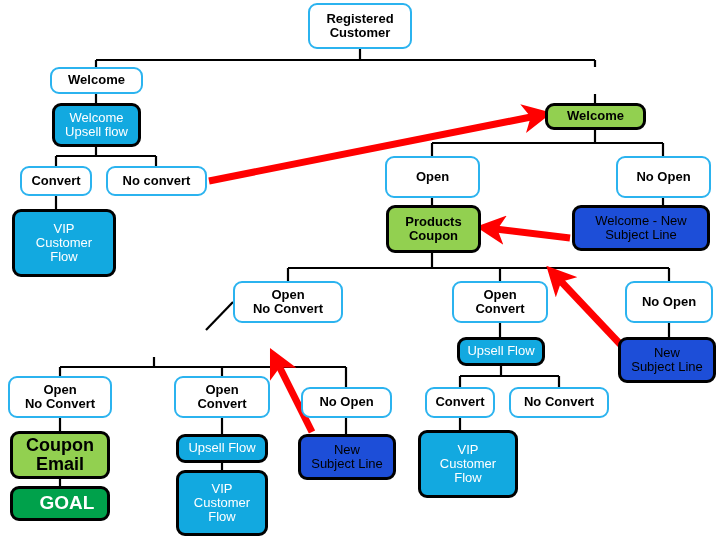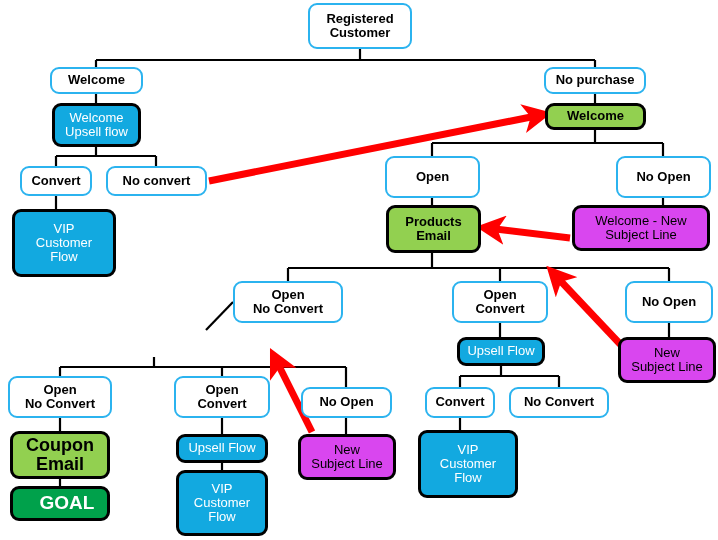--- a/index.html
+++ b/index.html
@@ -16,21 +16,21 @@
         display:flex;align-items:center;justify-content:center;
         text-align:center;border-radius:9px;
         font-weight:bold;line-height:1.08;z-index:5;}
 
   
   .n-white{background:#ffffff;border:2.2px solid #2BB3EF;color:#000000;}
 
   
   .n-blue {background:#12A9E0;border:3px solid #000000;color:#ffffff;font-weight:normal;}
   .n-green{background:#92D050;border:3px solid #000000;color:#000000;}
-  .n-orange{background:#d946ef;border:3px solid #000000;color:#000000;font-weight:normal;}
+  .n-orange{background:#1d4ed8;border:3px solid #000000;color:#000000;font-weight:normal;}
   .n-goal {background:#00A14B;border:3px solid #000000;color:#ffffff;}
 </style>
 </head>
 <body>
 
 <div id="canvas">
 
   <svg id="connectors" viewBox="0 0 718 540" preserveAspectRatio="none">
       <path d="M360,49 L360,60 M96,60 L595,60 M96,60 L96,67 M595,60 L595,67" stroke="#000000" stroke-width="2.2" fill="none"></path>
       <path d="M96,94 L96,103" stroke="#000000" stroke-width="2.2" fill="none"></path>
@@ -67,23 +67,20 @@
       <line x1="312" y1="432" x2="275" y2="358" stroke="#FF0000" stroke-width="7" marker-end="url(#redhead)"></line>
     </svg>
 
 <div class="node n-white" style="left: 308px; top: 3px; width: 104px; height: 46px; font-size: 13px;">
       <span style="white-space: pre-line;">Registered
 Customer</span>
     </div>
     <div class="node n-white" style="left: 50px; top: 67px; width: 93px; height: 27px; font-size: 13px;">
       <span style="white-space: pre-line;">Welcome</span>
     </div>
-    <div class="node n-white" style="left: 544px; top: 67px; width: 102px; height: 27px; font-size: 13px;">
-      <span style="white-space: pre-line;">No purchase</span>
-    </div>
     <div class="node n-blue" style="left: 52px; top: 103px; width: 89px; height: 44px; font-size: 13px;">
       <span style="white-space: pre-line;">Welcome
 Upsell flow</span>
     </div>
     <div class="node n-green" style="left: 545px; top: 103px; width: 101px; height: 27px; font-size: 13px;">
       <span style="white-space: pre-line;">Welcome</span>
     </div>
     <div class="node n-white" style="left: 20px; top: 166px; width: 72px; height: 30px; font-size: 13px;">
       <span style="white-space: pre-line;">Convert</span>
     </div>
@@ -96,21 +93,21 @@
     <div class="node n-white" style="left: 616px; top: 156px; width: 95px; height: 42px; font-size: 13px;">
       <span style="white-space: pre-line;">No Open</span>
     </div>
     <div class="node n-blue" style="left: 12px; top: 209px; width: 104px; height: 68px; font-size: 13px;">
       <span style="white-space: pre-line;">VIP
 Customer
 Flow</span>
     </div>
     <div class="node n-green" style="left: 386px; top: 205px; width: 95px; height: 48px; font-size: 13px;">
       <span style="white-space: pre-line;">Products
-Email</span>
+Coupon</span>
     </div>
     <div class="node n-orange" style="left: 572px; top: 205px; width: 138px; height: 46px; font-size: 13px;">
       <span style="white-space: pre-line;">Welcome - New
 Subject Line</span>
     </div>
     <div class="node n-white" style="left: 233px; top: 281px; width: 110px; height: 42px; font-size: 13px;">
       <span style="white-space: pre-line;">Open
 No Convert</span>
     </div>
     <div class="node n-white" style="left: 452px; top: 281px; width: 96px; height: 42px; font-size: 13px;">

